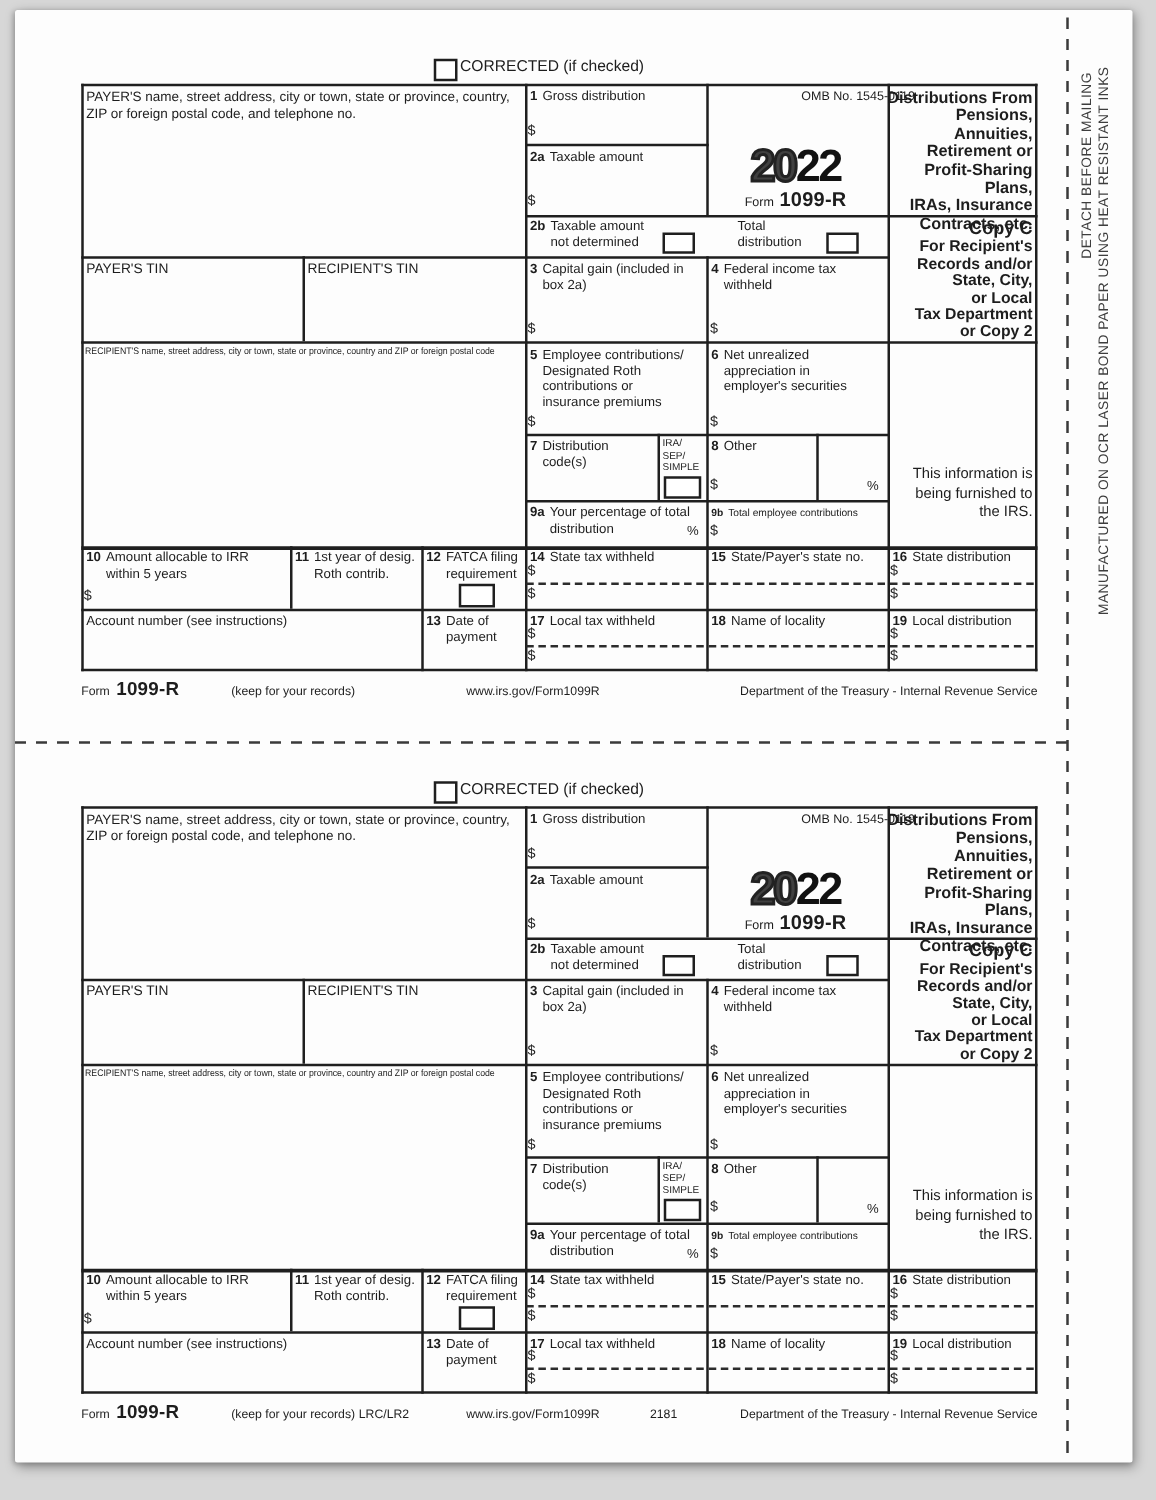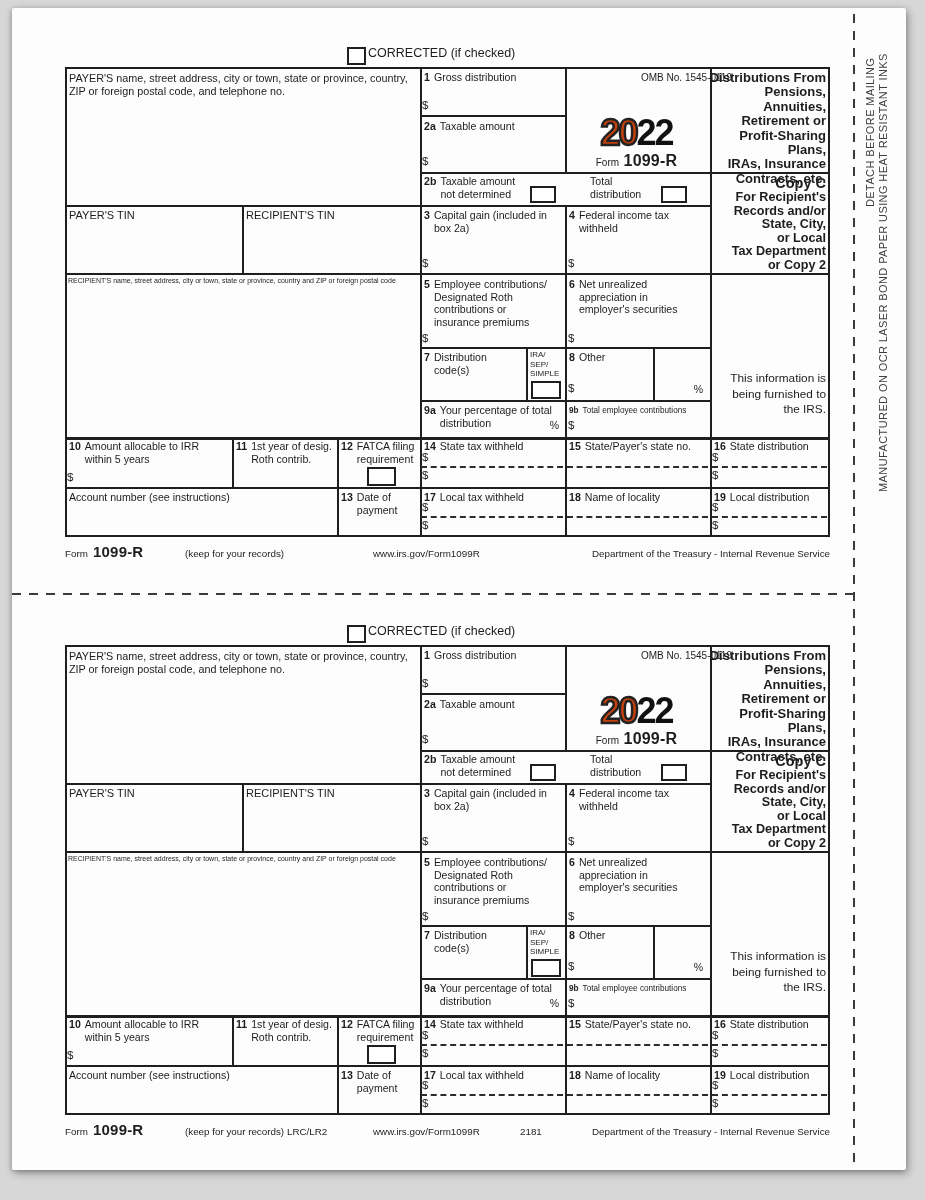--- a/index.html
+++ b/index.html
@@ -34,21 +34,21 @@
   .bn{font-weight:bold;white-space:nowrap;}
   .pre{white-space:pre-line;}
   .sm{font-size:7.6px;line-height:9px;transform:scaleX(.92);transform-origin:0 0;white-space:nowrap;}
   .sm2{font-size:8.2px;line-height:10px;}
   .ds{position:absolute;font-size:11.5px;line-height:12px;}
   .pc{position:absolute;font-size:10.5px;text-align:right;}
   .tin{position:absolute;font-size:11px;}
   .omb{position:absolute;font-size:10px;text-align:right;margin-left:22px;}
   .year{position:absolute;text-align:center;font-size:36px;line-height:36px;
         font-weight:800;letter-spacing:-2px;white-space:nowrap;}
-  .year .yo{color:#c2410c;-webkit-text-stroke:2.4px #222;}
+  .year .yo{color:#404040;-webkit-text-stroke:2.4px #222;}
   .year .yb{color:#111;}
   .fno{position:absolute;text-align:center;white-space:nowrap;}
   .fno .fw{font-size:10px;}
   .fno .fb{font-size:16px;font-weight:bold;letter-spacing:.2px;}
   .title{position:absolute;font-weight:bold;font-size:13px;line-height:14.4px;
          text-align:right;white-space:pre-line;}
   .copyc-h{font-weight:bold;font-size:14.5px;line-height:16px;}
   .copyc-s{font-weight:bold;font-size:12.6px;line-height:13.6px;white-space:pre-line;}
   .furn{position:absolute;font-size:11.8px;line-height:15.5px;text-align:right;white-space:pre-line;}
   .ira{position:absolute;font-size:8px;line-height:9.6px;white-space:pre-line;}

